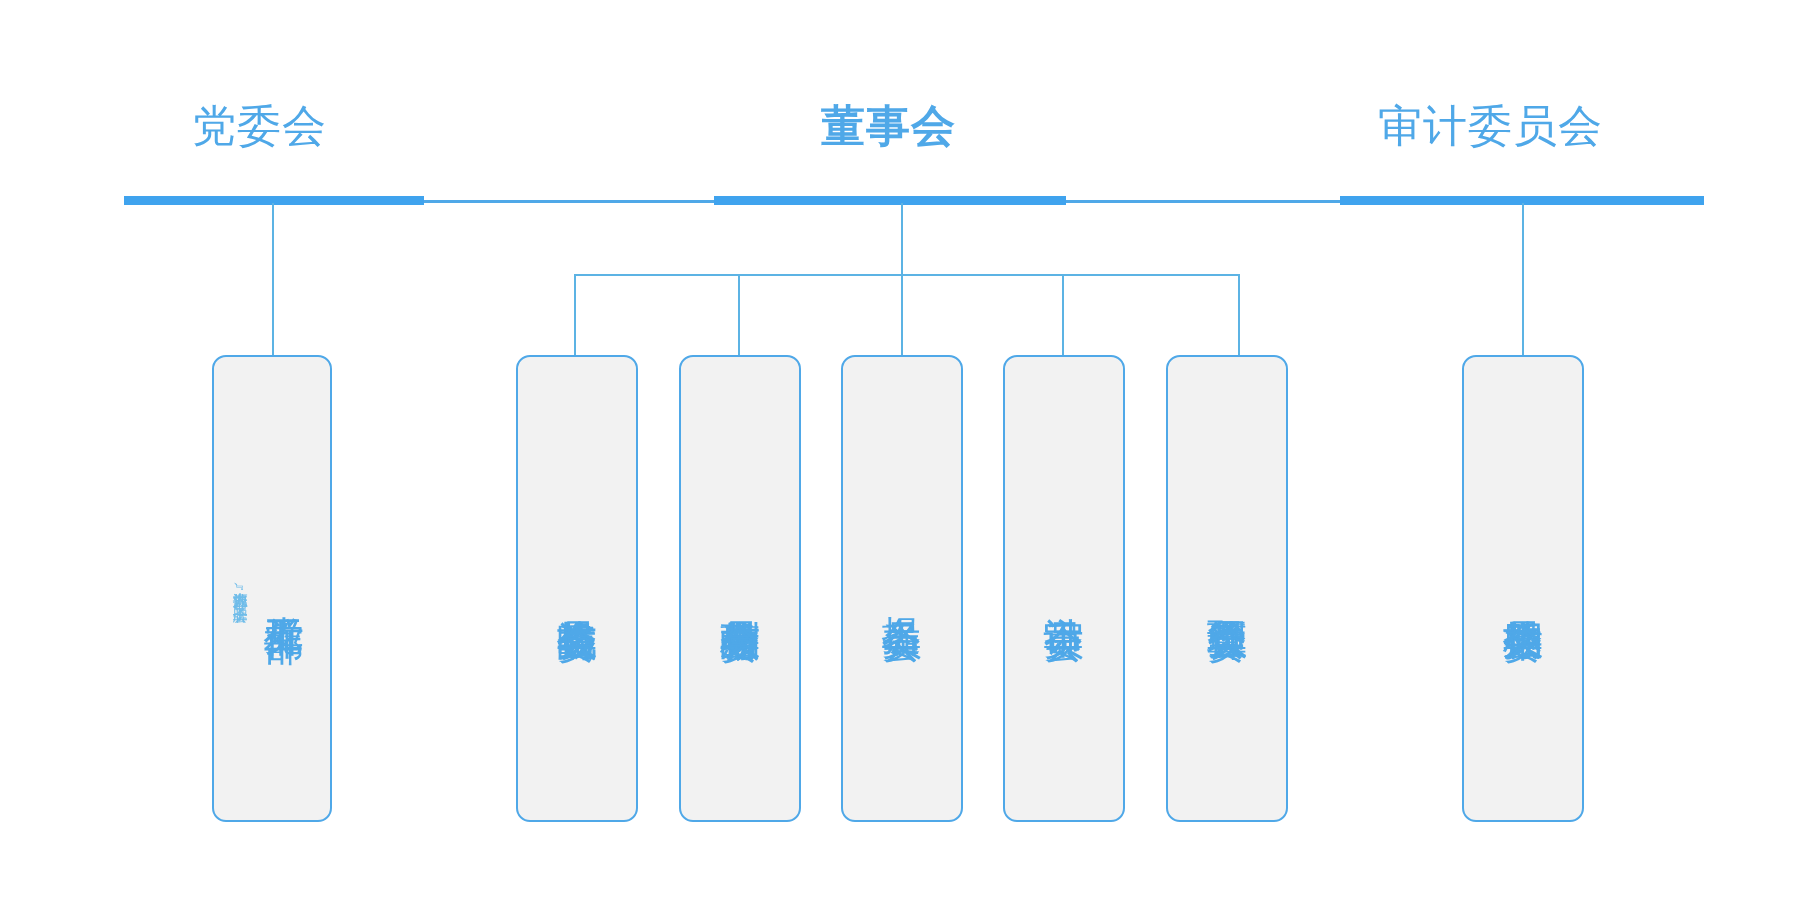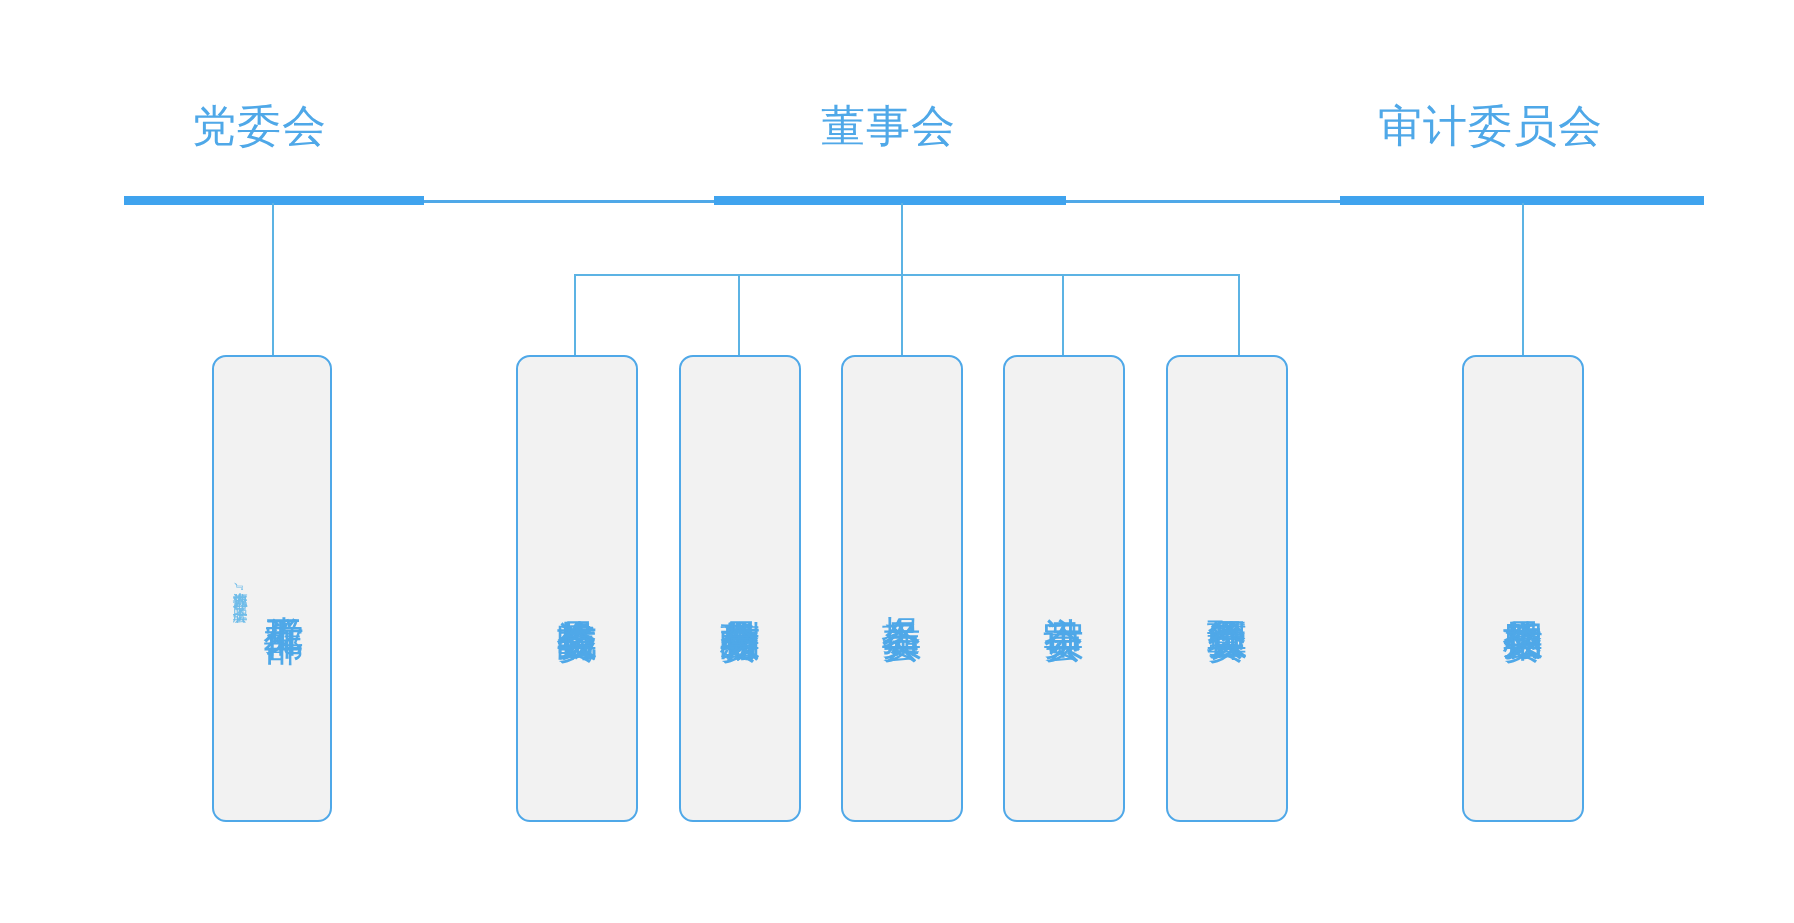--- a/index.html
+++ b/index.html
@@ -88,21 +88,21 @@
     margin-right: 6px;
   }
 </style>
 </head>
 <body>
 
 <div id="chart">
 
   <div class="hdr-title" style="left:192px; top:104px;">党委会</div>
 
-  <div class="hdr-title" style="left:821px; top:104px;">董事会</div>
+  <div class="hdr-title" style="left:821px; top:104px;font-weight:bold;">董事会</div>
 
   <div class="hdr-title" style="left:1378px; top:104px;">审计委员会</div>
 
   <div class="rail-thin" style="left:124px; top:200px; width:1580px;"></div>
 
   <div class="rail-thick" style="left:124px; top:196px; width:300px;"></div>
   <div class="rail-thick" style="left:714px; top:196px; width:352px;"></div>
   <div class="rail-thick" style="left:1340px; top:196px; width:364px;"></div>
 
   <div class="vline" style="left:272px; top:203px; height:152px;"></div>

